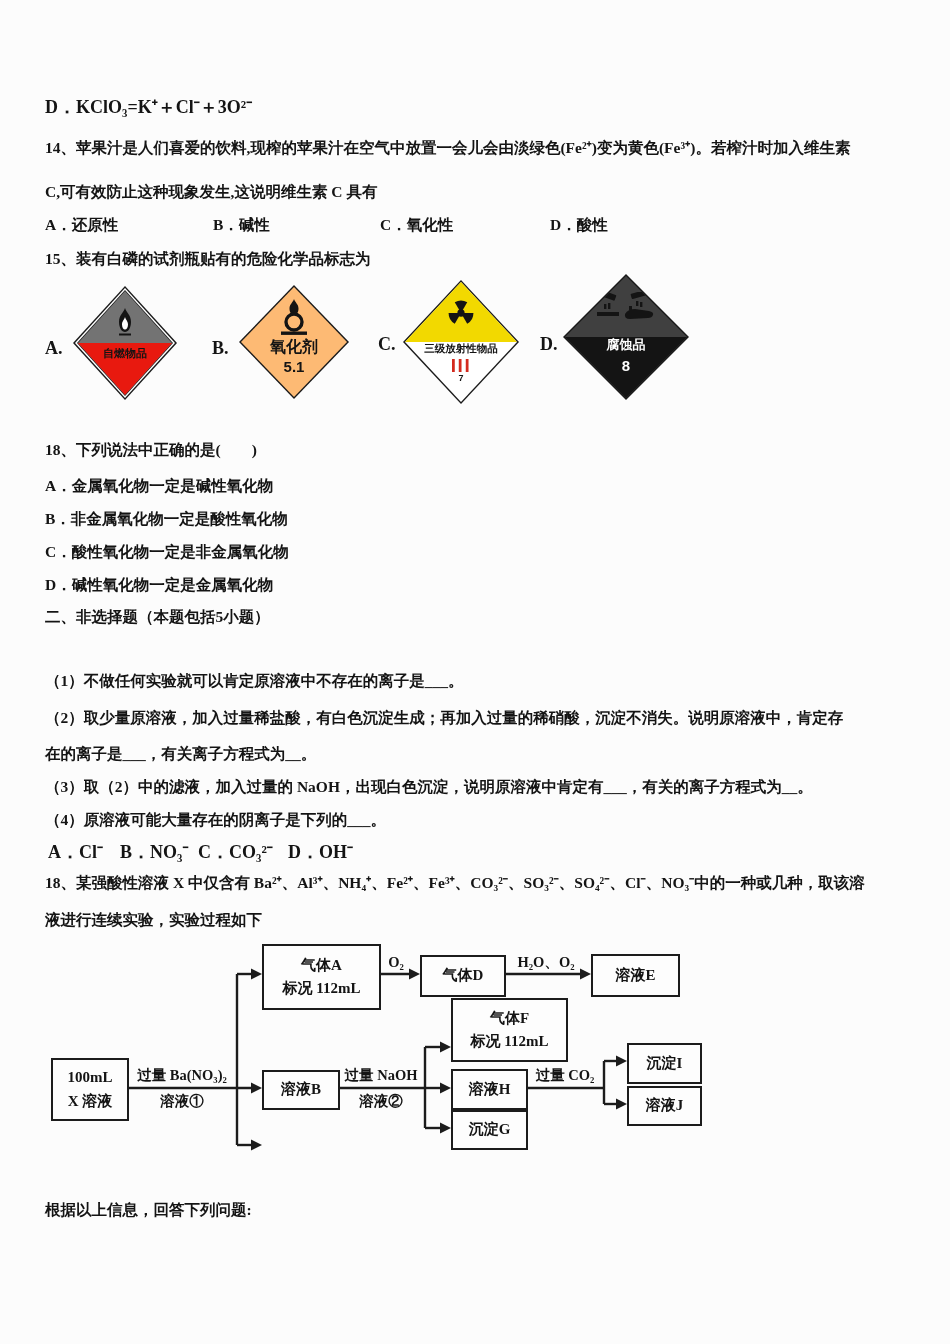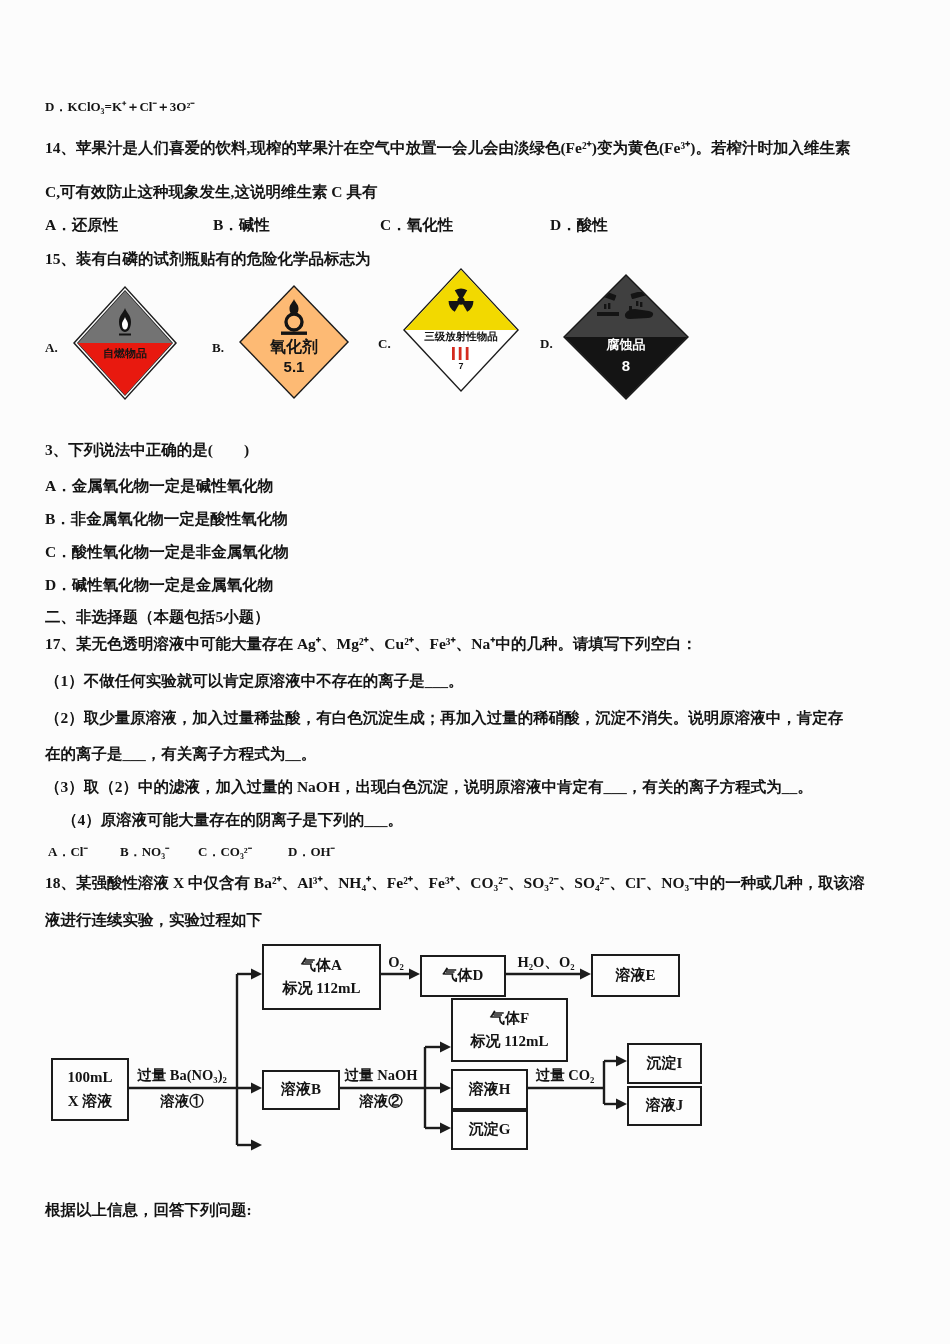--- a/index.html
+++ b/index.html
@@ -12,21 +12,21 @@
     color:#141414;
   }
   .t{
     position:absolute;
     white-space:nowrap;
     font-weight:bold;
     font-size:15.5px;
     color:#141414;
     line-height:20px;
   }
-  .t.big{font-size:13px;}
+  .t.big{font-size:18px;}
   
   .box{
     position:absolute;
     border:2px solid #1c1c1c;
     background:#fdfdfd;
     display:flex;flex-direction:column;
     justify-content:center;align-items:center;
     font-weight:bold;font-size:15px;line-height:1.55;
     text-align:center;
   }
@@ -94,21 +94,21 @@
       <svg class="icn" style="top:11%" width="32" height="38" viewBox="0 0 32 38">
         <path fill="#141414" d="M16 0 C17 3.5 20.5 5 20.5 9.5 C20.5 13.5 18.5 16 16 16 C13.5 16 11.5 13.5 11.5 9.5 C11.5 5 15 3.5 16 0 Z"></path>
         <circle cx="16" cy="23" r="8" fill="none" stroke="#141414" stroke-width="3.4"></circle>
         <rect fill="#141414" x="3" y="32.5" width="26" height="3.4"></rect>
       </svg>
       <div class="sgn-text" style="top:46%;font-size:16px;color:#141414">氧化剂</div>
       <div class="sgn-text" style="top:65%;font-size:15px;color:#141414">5.1</div>
     </div>
   </div>
 
-  <div class="dmd" style="left:403px;top:268px;width:116px;height:124px">
+  <div class="dmd" style="left:403px;top:280px;width:116px;height:124px">
     <div class="layer" style="inset:0;background:#1a1a1a"></div>
     <div class="layer" style="inset:2px;background:#ffffff">
       <div class="half-top" style="background:#f2d900"></div>
       <svg class="icn" style="top:12%" width="34" height="34" viewBox="0 0 30 30">
         <g fill="#141414">
           <path d="M15 15 L9.5 5.5 A11 11 0 0 1 20.5 5.5 Z"></path>
           <path d="M15 15 L9.5 5.5 A11 11 0 0 1 20.5 5.5 Z" transform="rotate(120 15 15)"></path>
           <path d="M15 15 L9.5 5.5 A11 11 0 0 1 20.5 5.5 Z" transform="rotate(240 15 15)"></path>
           <circle cx="15" cy="15" r="3.2"></circle>
         </g>
@@ -134,34 +134,33 @@
           <rect x="45" y="10" width="2.4" height="5"></rect>
           <path d="M30 22 q3 -5 10 -5 l14 2 q5 1 4 4 q-1 3 -5 3 l-18 1 q-6 0 -5 -5 z"></path>
           <rect x="34" y="14" width="3" height="4"></rect>
         </g>
       </svg>
       <div class="sgn-text" style="top:51%;font-size:13px;color:#ffffff">腐蚀品</div>
       <div class="sgn-text" style="top:67%;font-size:15px;color:#ffffff">8</div>
     </div>
   </div>
 
-  <div class="t" style="left:45px;top:440px">3、下列说法中正确的是(　　)</div>
+  <div class="t" style="left:45px;top:440px">18、下列说法中正确的是(　　)</div>
   <div class="t" style="left:45px;top:476px">A．金属氧化物一定是碱性氧化物</div>
   <div class="t" style="left:45px;top:509px">B．非金属氧化物一定是酸性氧化物</div>
   <div class="t" style="left:45px;top:542px">C．酸性氧化物一定是非金属氧化物</div>
   <div class="t" style="left:45px;top:575px">D．碱性氧化物一定是金属氧化物</div>
 
   <div class="t" style="left:45px;top:607px">二、非选择题（本题包括5小题）</div>
 
-  <div class="t" style="left:45px;top:634px">17、某无色透明溶液中可能大量存在 Ag⁺、Mg²⁺、Cu²⁺、Fe³⁺、Na⁺中的几种。请填写下列空白：</div>
   <div class="t" style="left:45px;top:671px">（1）不做任何实验就可以肯定原溶液中不存在的离子是___。</div>
   <div class="t" style="left:45px;top:708px">（2）取少量原溶液，加入过量稀盐酸，有白色沉淀生成；再加入过量的稀硝酸，沉淀不消失。说明原溶液中，肯定存</div>
   <div class="t" style="left:45px;top:744px">在的离子是___，有关离子方程式为__。</div>
   <div class="t" style="left:45px;top:777px">（3）取（2）中的滤液，加入过量的 NaOH，出现白色沉淀，说明原溶液中肯定有___，有关的离子方程式为__。</div>
-  <div class="t" style="left:62px;top:810px">（4）原溶液可能大量存在的阴离子是下列的___。</div>
+  <div class="t" style="left:45px;top:810px">（4）原溶液可能大量存在的阴离子是下列的___。</div>
   <div class="t big" style="left:48px;top:842px">A．Cl⁻</div>
   <div class="t big" style="left:120px;top:842px">B．NO₃⁻</div>
   <div class="t big" style="left:198px;top:842px">C．CO₃²⁻</div>
   <div class="t big" style="left:288px;top:842px">D．OH⁻</div>
 
   <div class="t" style="left:45px;top:873px">18、某强酸性溶液 X 中仅含有 Ba²⁺、Al³⁺、NH₄⁺、Fe²⁺、Fe³⁺、CO₃²⁻、SO₃²⁻、SO₄²⁻、Cl⁻、NO₃⁻中的一种或几种，取该溶</div>
   <div class="t" style="left:45px;top:910px">液进行连续实验，实验过程如下</div>
 
   <svg class="wires" width="950" height="1344">
     <g stroke="#1c1c1c" stroke-width="2.4">

